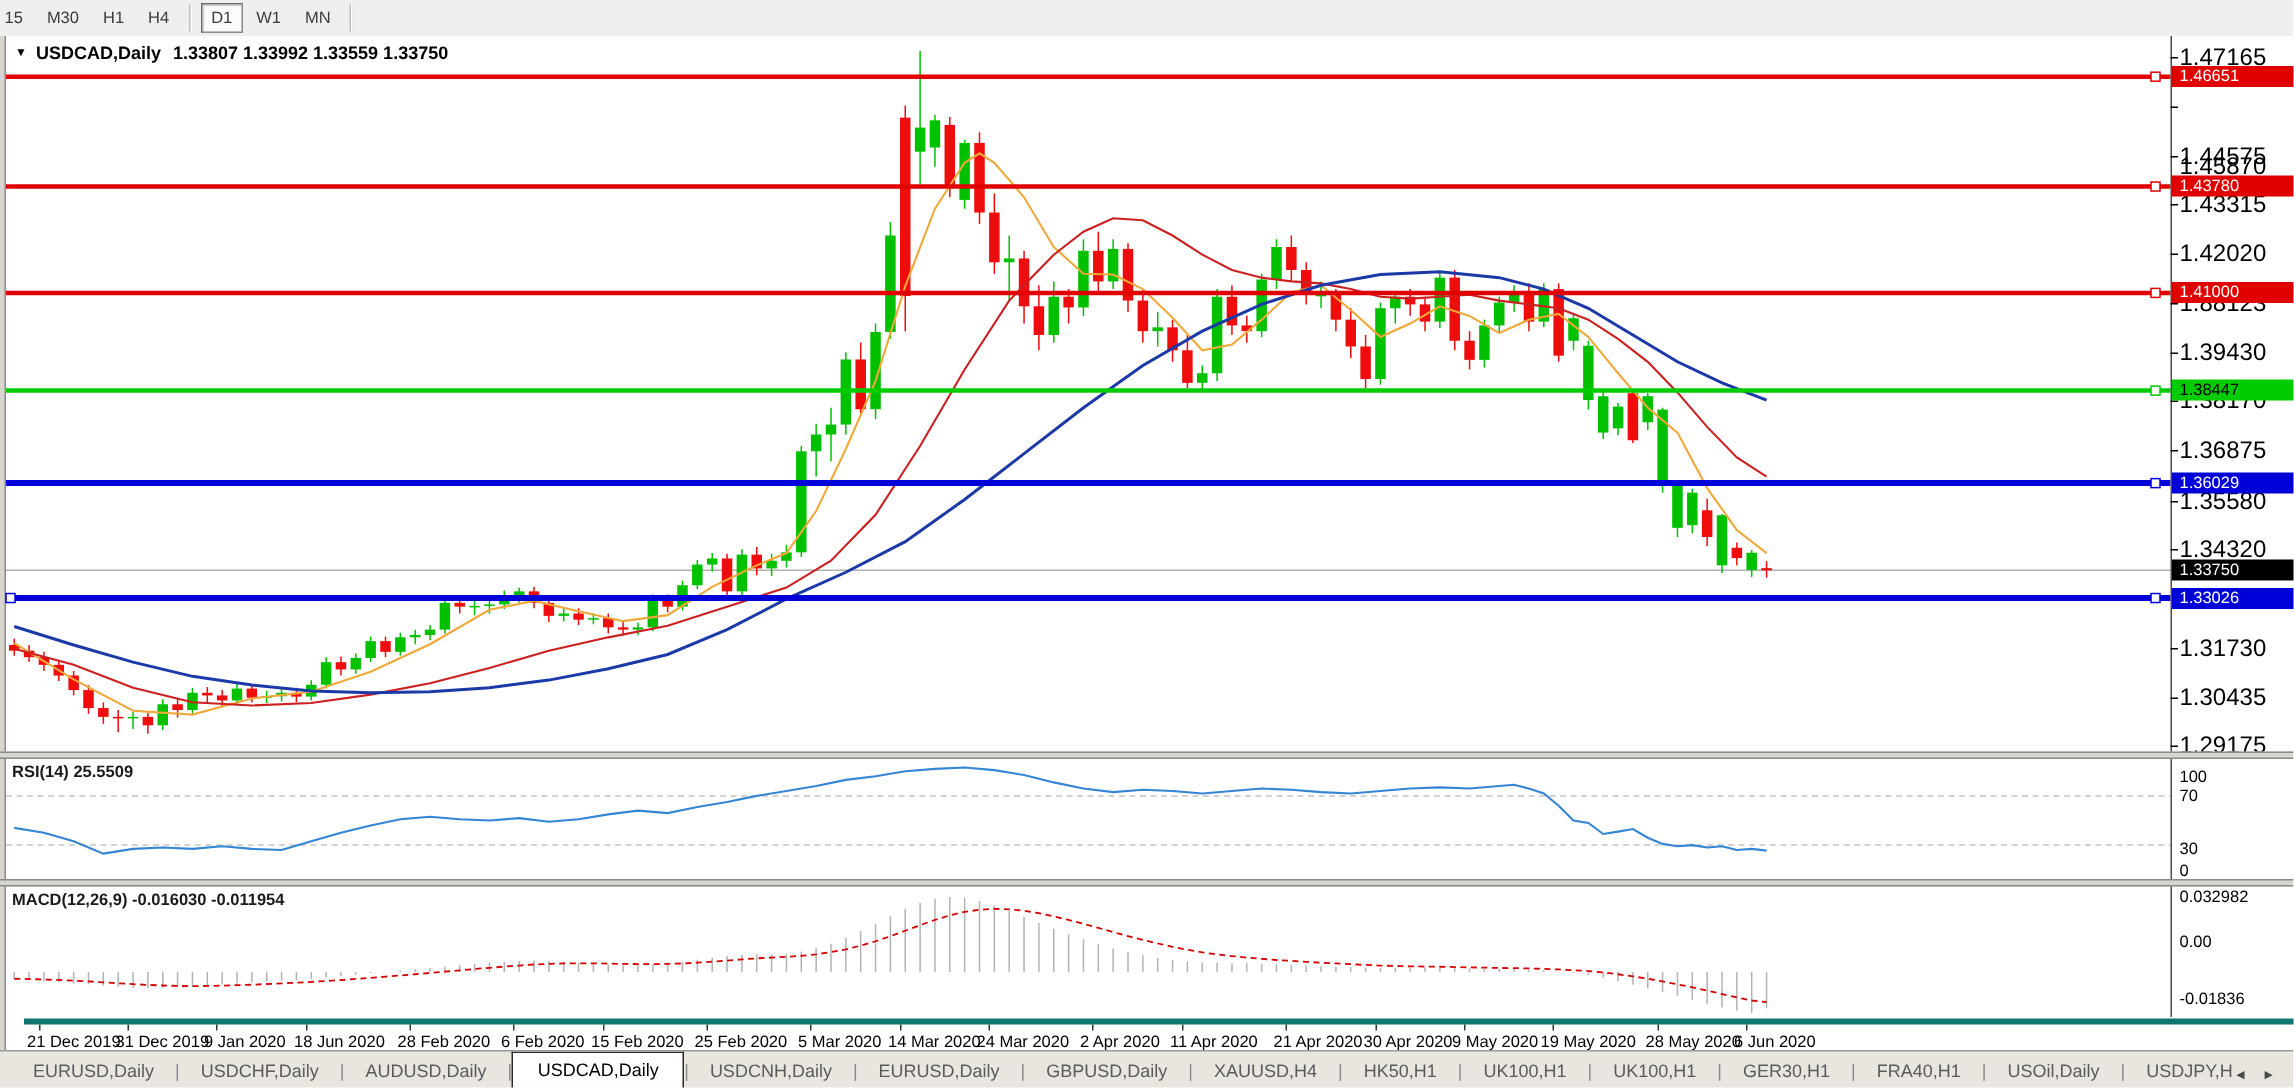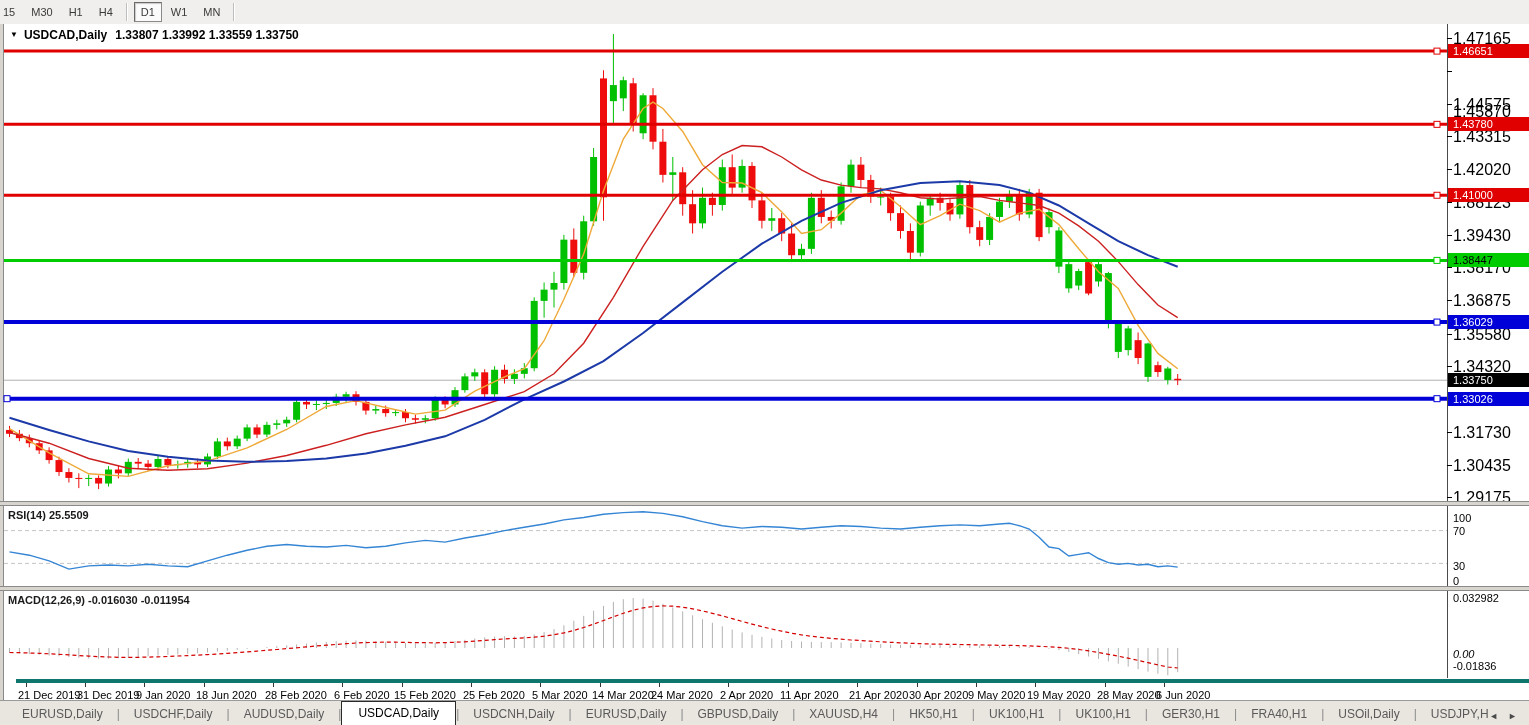--- a/index.html
+++ b/index.html
@@ -493,21 +493,21 @@
       <div class="price-badge" style="top: 188px; background: rgb(224, 0, 0); color: rgb(255, 255, 255);">1.41000</div>
       <div class="price-badge" style="top: 253px; background: rgb(0, 204, 0); color: rgb(0, 0, 0);">1.38447</div>
       <div class="price-badge" style="top: 315px; background: rgb(0, 0, 217); color: rgb(255, 255, 255);">1.36029</div>
       <div class="price-badge" style="top: 392px; background: rgb(0, 0, 217); color: rgb(255, 255, 255);">1.33026</div>
       <div class="price-badge" style="top: 373px; background: rgb(0, 0, 0); color: rgb(255, 255, 255);">1.33750</div>
       <div class="scale-label" style="top: 512px;">100</div>
       <div class="scale-label" style="top: 525px;">70</div>
       <div class="scale-label" style="top: 560px;">30</div>
       <div class="scale-label" style="top: 575px;">0</div>
       <div class="scale-label" style="top: 592px;">0.032982</div>
-      <div class="scale-label" style="top: 648px; font-style: italic;">0.00</div>
+      <div class="scale-label" style="top: 622px;">0.00</div>
       <div class="scale-label" style="top: 660px;">-0.01836</div>
     </div>
   <div id="date-axis">
       <div class="date-tick" style="left: 10px;"></div>
       <div class="date-label" style="left: 2px;">21 Dec 2019</div>
       <div class="date-tick" style="left: 69px;"></div>
       <div class="date-label" style="left: 61px;">31 Dec 2019</div>
       <div class="date-tick" style="left: 128px;"></div>
       <div class="date-label" style="left: 120px;">9 Jan 2020</div>
       <div class="date-tick" style="left: 188px;"></div>

